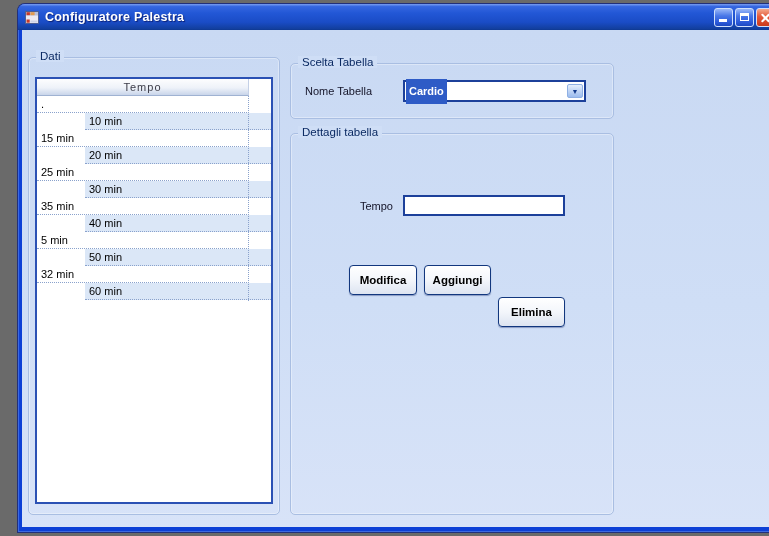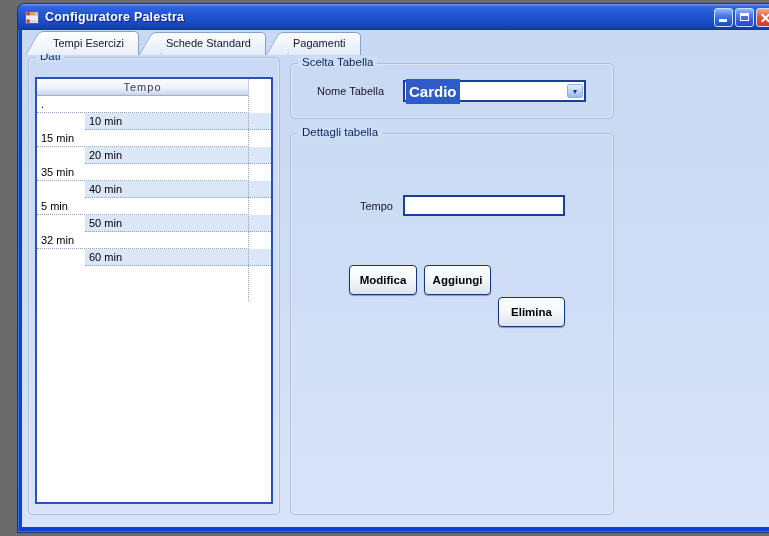--- a/index.html
+++ b/index.html
@@ -93,28 +93,28 @@
     padding-left:4px;font-size:11px;color:#000;
     border-bottom:1px dotted #8aa2cc;background:#fff;white-space:nowrap;
   }
   .grow.alt{background:#dbe7f7;margin-left:48px;}
   .col-sep{
     position:absolute;left:211px;top:17px;height:205px;width:0;
     border-left:1px dotted #8aa2cc;
   }
   
   .lbl{position:absolute;font-size:11px;color:#141428;white-space:nowrap;}
-  .nome-lbl{left:14px;top:21px;margin-left:12px;}
+  .nome-lbl{left:14px;top:21px;}
   .combo{
     position:absolute;left:112px;top:16px;width:183px;height:22px;
     background:#fff;border:2px solid #1c409a;box-sizing:border-box;
     display:flex;align-items:center;padding:1px;cursor:default;
   }
   .combo-sel{
-    background:#2e5bc6;color:#fff;font-size:15px;font-weight:bold;
+    background:#2e5bc6;color:#fff;font-size:11px;font-weight:bold;
     padding:6px 3px;line-height:13px;white-space:nowrap;
   }
   .combo-btn{
     margin-left:auto;width:16px;height:14px;border-radius:2px;
     background:linear-gradient(180deg,#e6effc 0%,#bcd2f4 55%,#9cbcee 100%);
     border:1px solid #8fb0e4;box-sizing:border-box;
     display:flex;align-items:center;justify-content:center;
     font-size:7px;color:#123a8c;line-height:1;
   }
   
@@ -159,37 +159,34 @@
           <span class="g-x">
             <i></i>
             <i></i>
           </span>
         </div>
     </div>
   </div>
 
   <div class="client">
 
-    <div class="tabs" id="tabs">
-        <div class="tab selected"><span>Tempi Esercizi</span></div>
-        <div class="tab"><span>Schede Standard</span></div>
-        <div class="tab"><span>Pagamenti</span></div>
-      </div>
 
     <div class="group g-dati">
       <span class="group-label">Dati</span>
       <div class="grid">
         <div class="grid-header">
           <span>Tempo</span>
         </div>
         <div class="grid-rows" id="grid-rows">
             <div class="grow">.</div>
             <div class="grow alt">10 min</div>
             <div class="grow">15 min</div>
             <div class="grow alt">20 min</div>
+            <div class="grow">25 min</div>
+            <div class="grow alt">30 min</div>
             <div class="grow">35 min</div>
             <div class="grow alt">40 min</div>
             <div class="grow">5 min</div>
             <div class="grow alt">50 min</div>
             <div class="grow">32 min</div>
             <div class="grow alt">60 min</div>
           </div>
         <div class="col-sep"></div>
       </div>
     </div>

